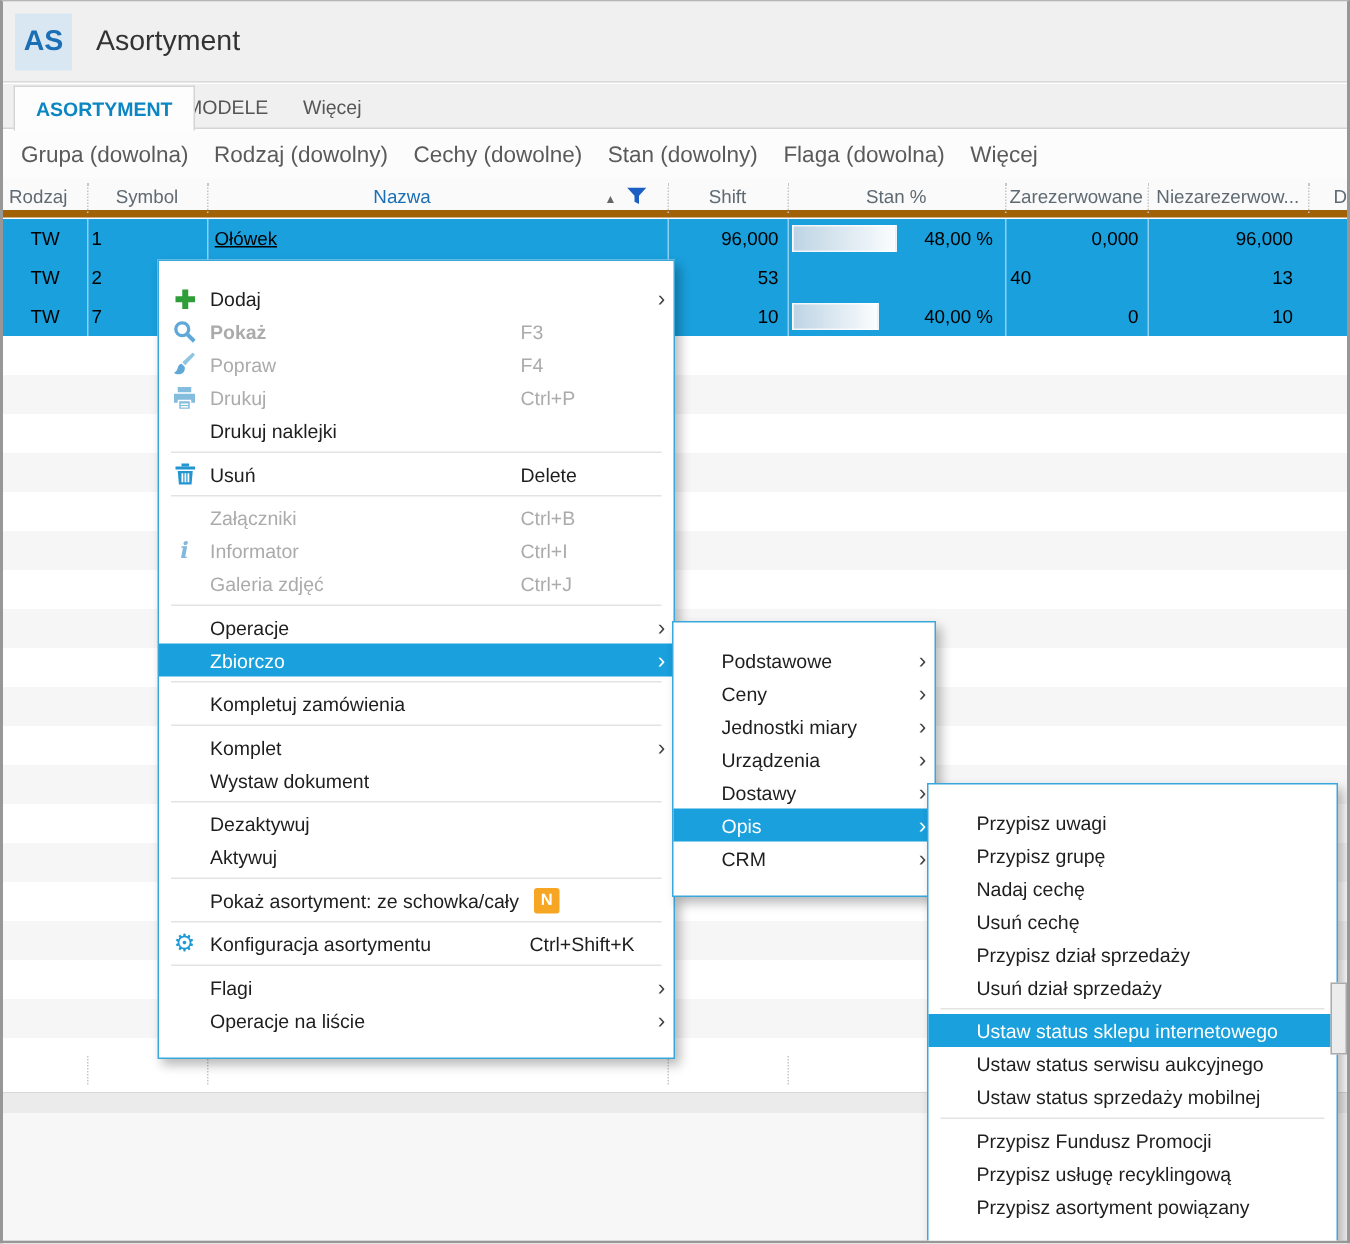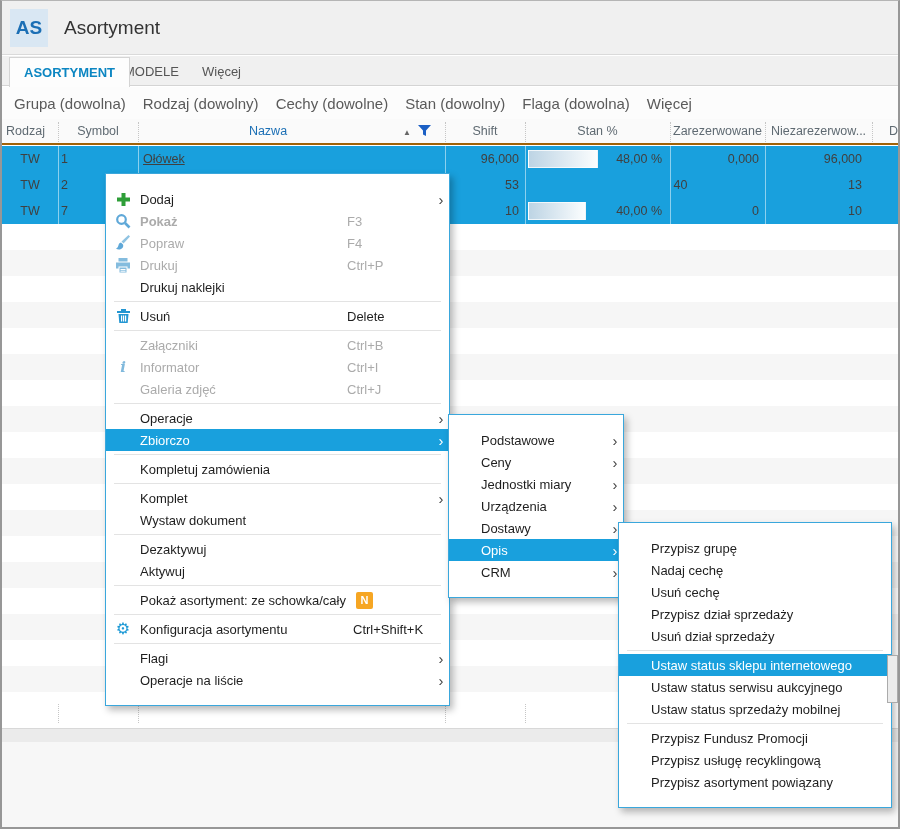--- a/index.html
+++ b/index.html
@@ -21,28 +21,28 @@
     border:1px solid #d4d4d4;border-bottom:none;display:flex;align-items:center;
     color:#0c86c2;font-weight:bold;font-size:13px;z-index:2;}
   .tab{position:absolute;top:1px;height:29px;display:flex;align-items:center;color:#555;font-size:13px;padding:0 10px;}
   .tab-modele{left:112px;}
   .tab-wiecej{left:190px;}
   
   .filterbar{position:absolute;left:0;top:86px;right:0;height:32px;background:#fcfcfc;
     display:flex;align-items:center;padding-left:8px;gap:9px;}
   .filteritem{font-size:15px;color:#5a5a5a;white-space:nowrap;padding:0 4px;}
   
-  .gridhead{position:absolute;left:0;top:118px;right:0;height:26px;background:#fafafa;border-bottom:2px solid #a16207;}
+  .gridhead{position:absolute;left:0;top:118px;right:0;height:26px;background:#fafafa;border-bottom:5px solid #a16207;}
   .hcell{position:absolute;top:0;height:25px;line-height:25px;font-size:12.5px;color:#5f6a72;
     white-space:nowrap;overflow:hidden;}
   .vdot{position:absolute;width:0;border-left:1px dotted #c6c6c6;}
   .gridbody{position:absolute;left:0;top:223px;right:0;height:475px;
     background:repeating-linear-gradient(to bottom,#ffffff 0 26px,#f6f6f6 26px 52px);}
   .row{position:absolute;left:0;right:0;height:26px;}
-  .row.sel{background:#19a0dd;color:#404040;}
+  .row.sel{background:#19a0dd;color:#000000;}
   .cell{position:absolute;top:0;height:26px;line-height:26px;font-size:12.5px;white-space:nowrap;overflow:hidden;}
   .wsep{position:absolute;top:0;bottom:0;width:1px;background:rgba(255,255,255,.5);}
   .stockbar{position:absolute;left:526px;top:4px;width:146px;height:18px;}
   .stockbar i{display:block;height:18px;background:linear-gradient(90deg,#bdd4e4,#fbfdfe);border:1px solid rgba(255,255,255,.75);}
   
   .sumrow{position:absolute;left:0;top:697px;right:0;height:30px;background:#fff;}
   .divline{position:absolute;left:0;top:727px;right:0;height:1px;background:#d8d8d8;}
   .band{position:absolute;left:0;top:728px;right:0;height:13px;background:#ebebeb;}
   .bottompane{position:absolute;left:0;top:741px;right:0;bottom:0;background:#f7f7f7;}
   .vthumb{position:absolute;right:0;top:654px;width:11px;height:48px;background:#ececec;border:1px solid #ababab;z-index:40;}
@@ -396,20 +396,24 @@
     <div class="mi">
       <span class="mico mico2"></span>
       <span class="mlabel">CRM</span>
       <span class="marrow">›</span>
     </div>
   </div>
 
   <div class="menu" style="left:616px;top:521px;width:274px;z-index:30;">
     <div class="mi">
       <span class="mico mico2"></span>
+      <span class="mlabel">Przypisz uwagi</span>
+    </div>
+    <div class="mi">
+      <span class="mico mico2"></span>
       <span class="mlabel">Przypisz grupę</span>
     </div>
     <div class="mi">
       <span class="mico mico2"></span>
       <span class="mlabel">Nadaj cechę</span>
     </div>
     <div class="mi">
       <span class="mico mico2"></span>
       <span class="mlabel">Usuń cechę</span>
     </div>

